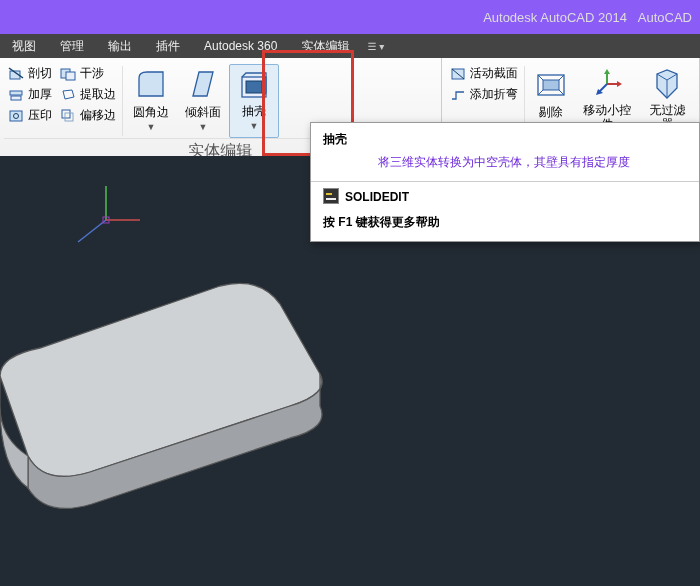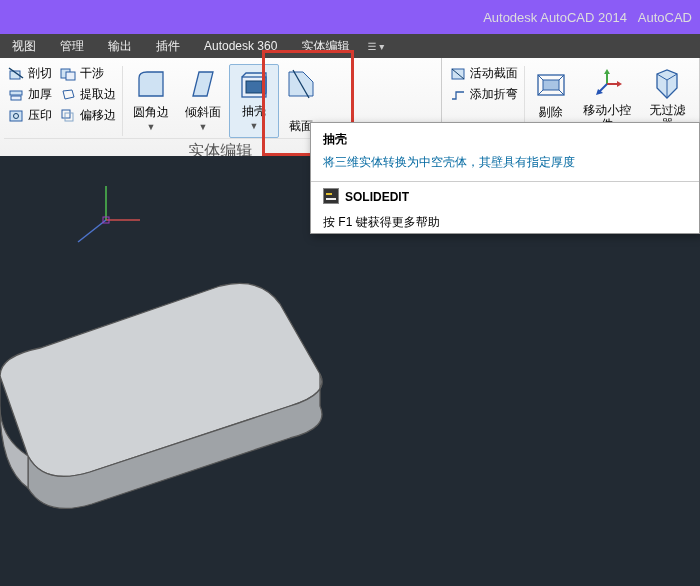--- a/index.html
+++ b/index.html
@@ -108,32 +108,33 @@
     border:1px solid #999;
     box-shadow: 2px 3px 8px rgba(0,0,0,.35);
     z-index:20;
     padding:0;
   }
   .tooltip .tt-title {
     font-weight:bold;
     padding:8px 12px 2px 12px;
   }
   .tooltip .tt-desc {
-    padding:4px 12px 10px 12px;
-    color:#0369a1;
+    padding:4px 12px 10px 28px;
+    color:#6d28d9;
+    margin-left:39px;
   }
   .tooltip .tt-sep { border-top:1px solid #ccc; }
   .tooltip .tt-cmd {
     display:flex; align-items:flex-end; gap:6px;
     padding:6px 12px;
     font-weight:bold;
   }
   .tooltip .tt-help {
-    padding:4px 12px 2px 12px;
-    font-weight:normal;
+    padding:4px 12px 10px 12px;
+    font-weight:bold;
   }
   .cmd-icon { width:16px; height:16px; background:#333; border:1px solid #888; display:inline-block; position:relative;}
   .cmd-icon::after{content:""; position:absolute; left:2px; top:9px; width:10px; height:2px; background:#eee;}
   .cmd-icon::before{content:""; position:absolute; left:2px; top:4px; width:6px; height:2px; background:#e4c132;}
 
   .canvas {
     position:absolute;
     top:156px; left:0; right:0; bottom:0;
     background:#222a33;
   }
@@ -244,27 +245,20 @@
 
       <div class="bigbtn highlight-btn">
         <svg class="icon-lg" viewBox="0 0 32 32">
           <rect x="4" y="8" width="24" height="20" fill="#e8effa" stroke="#2d5fa3" stroke-width="1.3"></rect>
           <rect x="8" y="12" width="16" height="12" fill="#3d6fa5" stroke="#14406b"></rect>
           <path d="M4 8 L8 4 L28 4 L28 24 L24 28" fill="none" stroke="#2d5fa3" stroke-width="1.3"></path>
         </svg>
         <div class="lbl"><span>抽壳</span><br><span class="caret">▼</span></div>
       </div>
 
-      <div class="bigbtn" style="width:44px;">
-        <svg class="icon-lg" viewBox="0 0 32 32">
-            <path d="M4 4 L18 4 L28 14 L28 28 L4 28 Z" fill="#cfe2f3" stroke="#2d5fa3"></path>
-            <line x1="8" y1="2" x2="24" y2="30" stroke="#14406b" stroke-width="1.3"></line>
-          </svg>
-        <div class="lbl"><span>截面</span></div>
-      </div>
     </div>
     <div class="panel-title">实体编辑</div>
   </div>
 
   <div class="panel" style="flex-grow:1;">
     <div class="row panel-tools">
       <div class="col">
         <div class="smallbtn">
           <svg class="icon-sm" viewBox="0 0 16 16">
               <rect x="2" y="3" width="12" height="10" fill="#cfe2f3" stroke="#2d5fa3"></rect>

